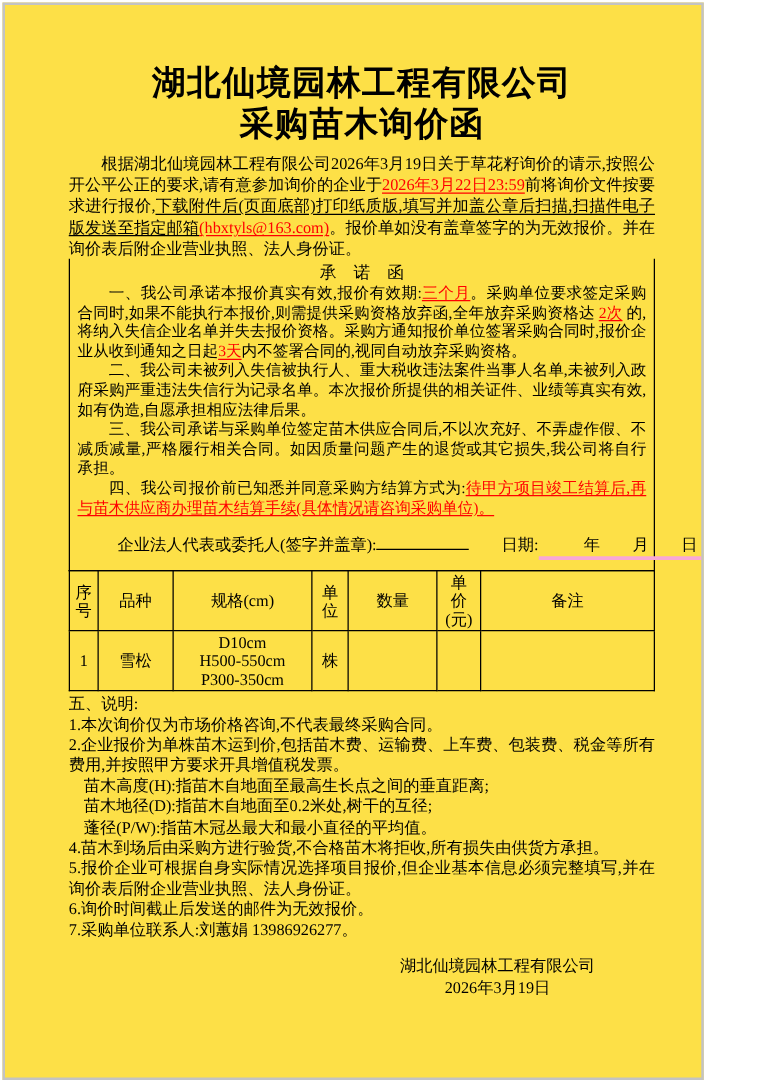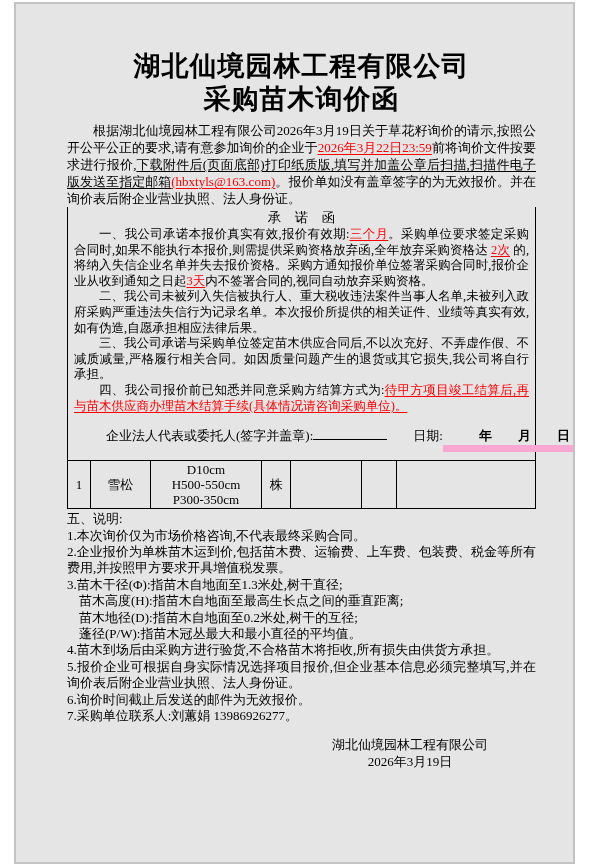--- a/index.html
+++ b/index.html
@@ -1,37 +1,37 @@
 <!DOCTYPE html>
 <html><head>
 <meta charset="utf-8">
 <style>
   html,body{margin:0;padding:0;background:#ffffff;}
   body{width:613px;height:868px;position:relative;font-family:"Liberation Serif","DejaVu Serif",serif;color:#000;}
-  .page{position:absolute;left:14px;top:2px;width:561px;height:862px;box-sizing:border-box;
-        border:2px solid #c3c3c3;background:#e5e5e5;overflow:hidden;}
+  .page{position:absolute;left:2px;top:2px;width:561px;height:862px;box-sizing:border-box;
+        border:2px solid #c3c3c3;background:#fde047;overflow:hidden;}
   .content{padding:46px 37px 0 51px;}
 
   .doc-title{font-family:"Liberation Sans","DejaVu Sans",sans-serif;font-weight:bold;
              font-size:27px;line-height:33px;text-align:center;letter-spacing:1px;margin:0;}
   .para{font-size:13px;line-height:17px;text-align:justify;margin:6px 0 0 0;text-indent:2em;}
 
   table{border-collapse:collapse;width:100%;table-layout:fixed;}
   td,th{border:1px solid #000;font-size:13px;font-weight:normal;padding:1px 4px;box-sizing:border-box;}
 
   .info-table{margin-top:3px;}
   .info-table td{height:26px;}
   .info-table .lbl{padding-left:7px;}
 
   .box{border:1px solid #000;border-top:none;margin-top:0;padding:2px 6px 8px 6px;}
   .box-title{text-align:center;font-weight:normal;font-size:13.5px;line-height:18px;}
   .box .para{font-size:12.5px;line-height:15.6px;margin:0;}
   .sig-row{font-size:13px;margin-top:12px;padding-left:32px;white-space:nowrap;}
   .blank-line{display:inline-block;width:74px;border-bottom:1px solid #000;height:13px;vertical-align:baseline;}
-  .u-span{display:inline-block;border-bottom:7px solid #f9a8d4;padding:0 10px;font-weight:bold;}
+  .u-span{display:inline-block;border-bottom:3px solid #f9a8d4;padding:0 10px;}
   .date-wrap{margin-left:26px;}
 
   .items-table{margin-top:-1px;}
   .items-table th{text-align:center;height:30px;white-space:pre-line;line-height:15px;}
   .items-table td{text-align:center;height:34px;white-space:pre-line;line-height:15px;}
 
   .notes{margin-top:2px;font-size:13px;line-height:16.4px;}
   .note-line{text-align:justify;}
   .note-line.indent1{padding-left:12px;}
 
@@ -68,38 +68,47 @@
       <colgroup>
           <col style="width:4.9%">
           <col style="width:12.8%">
           <col style="width:23.8%">
           <col style="width:6.2%">
           <col style="width:15.2%">
           <col style="width:7.4%">
           <col style="width:29.7%">
         </colgroup>
       <tbody>
+          <tr>
+        <th>序号</th>
+        <th>品种</th>
+        <th>规格(cm)</th>
+        <th>单位</th>
+        <th>数量</th>
+        <th>单价
+(元)</th>
+        <th>备注</th>
+      </tr>
       <tr>
         <td>1</td>
         <td>雪松</td>
         <td>D10cm
 H500-550cm P300-350cm</td>
         <td>株</td>
         <td></td>
         <td></td>
         <td></td>
       </tr>
     </tbody>
       </table>
 
     <div class="notes">
       <div class="note-line">五、说明:</div>
       <div class="note-line">1.本次询价仅为市场价格咨询,不代表最终采购合同。</div>
       <div class="note-line">2.企业报价为单株苗木运到价,包括苗木费、运输费、上车费、包装费、税金等所有费用,并按照甲方要求开具增值税发票。</div>
-      <div class="note-line">3.苗木干径(Φ):指苗木自地面至1.3米处,树干直径;</div>
       <div class="note-line indent1">苗木高度(H):指苗木自地面至最高生长点之间的垂直距离;</div>
       <div class="note-line indent1">苗木地径(D):指苗木自地面至0.2米处,树干的互径;</div>
       <div class="note-line indent1">蓬径(P/W):指苗木冠丛最大和最小直径的平均值。</div>
       <div class="note-line">4.苗木到场后由采购方进行验货,不合格苗木将拒收,所有损失由供货方承担。</div>
       <div class="note-line">5.报价企业可根据自身实际情况选择项目报价,但企业基本信息必须完整填写,并在询价表后附企业营业执照、法人身份证。</div>
       <div class="note-line">6.询价时间截止后发送的邮件为无效报价。</div>
       <div class="note-line">7.采购单位联系人:刘蕙娟 13986926277。</div>
     </div>
 
     <div class="footer">

